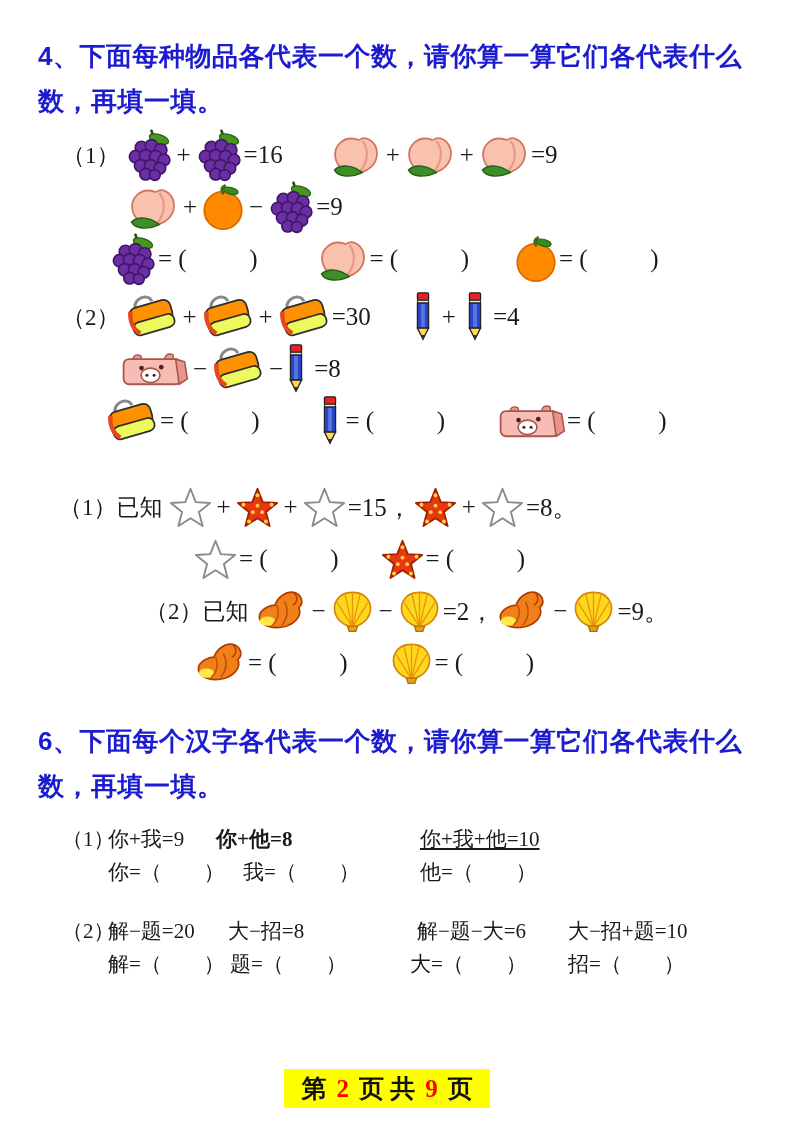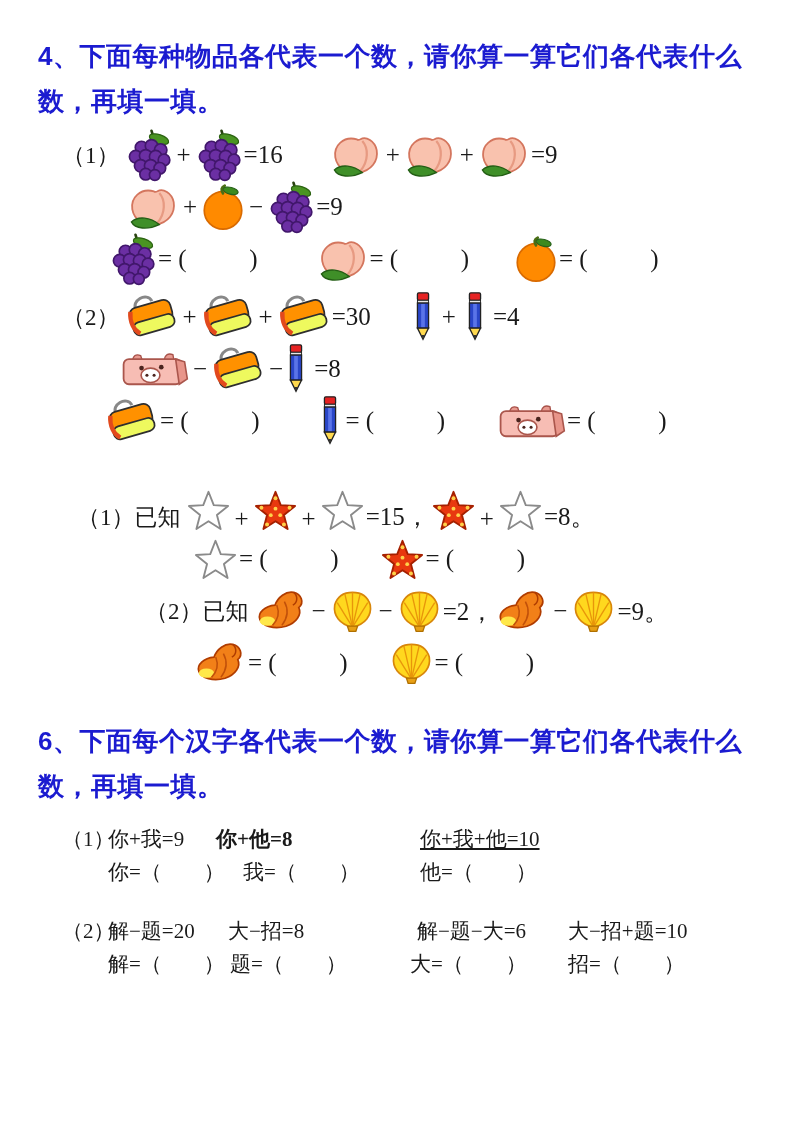--- a/index.html
+++ b/index.html
@@ -261,21 +261,21 @@
       <svg class="ic ic-pig">
           <use href="#sym-pig"></use>
         </svg>
       <span class="blank">= (          )</span>
     </div>
   </div>
 
   <div class="qtitle" style="margin-top:34px;">
   </div>
 
-  <div class="irow" style="padding-left:77px;margin-top:4px;align-items:flex-end;">
+  <div class="irow" style="padding-left:59px;margin-top:4px;">
     <span class="lbl">（1）已知</span>
     <svg class="ic ic-star">
         <use href="#sym-star-white"></use>
       </svg>
     <span class="op">+</span>
     <svg class="ic ic-star">
         <use href="#sym-starfish"></use>
       </svg>
     <span class="op">+</span>
     <svg class="ic ic-star">
@@ -366,14 +366,19 @@
     <span style="left:417px;">解−题−大=6</span>
     <span style="left:568px;">大−招+题=10</span>
   </div>
   <div class="trow">
     <span style="left:108px;">解=（        ）</span>
     <span style="left:230px;">题=（        ）</span>
     <span style="left:410px;">大=（        ）</span>
     <span style="left:568px;">招=（        ）</span>
   </div>
 
+  <div class="footer">
+    <span class="hl">
+      <span>第</span><span class="num">2</span><span>页 共</span><span class="num">9</span><span>页</span>
+    </span>
+  </div>
 
 </div>
 
 </body></html>

